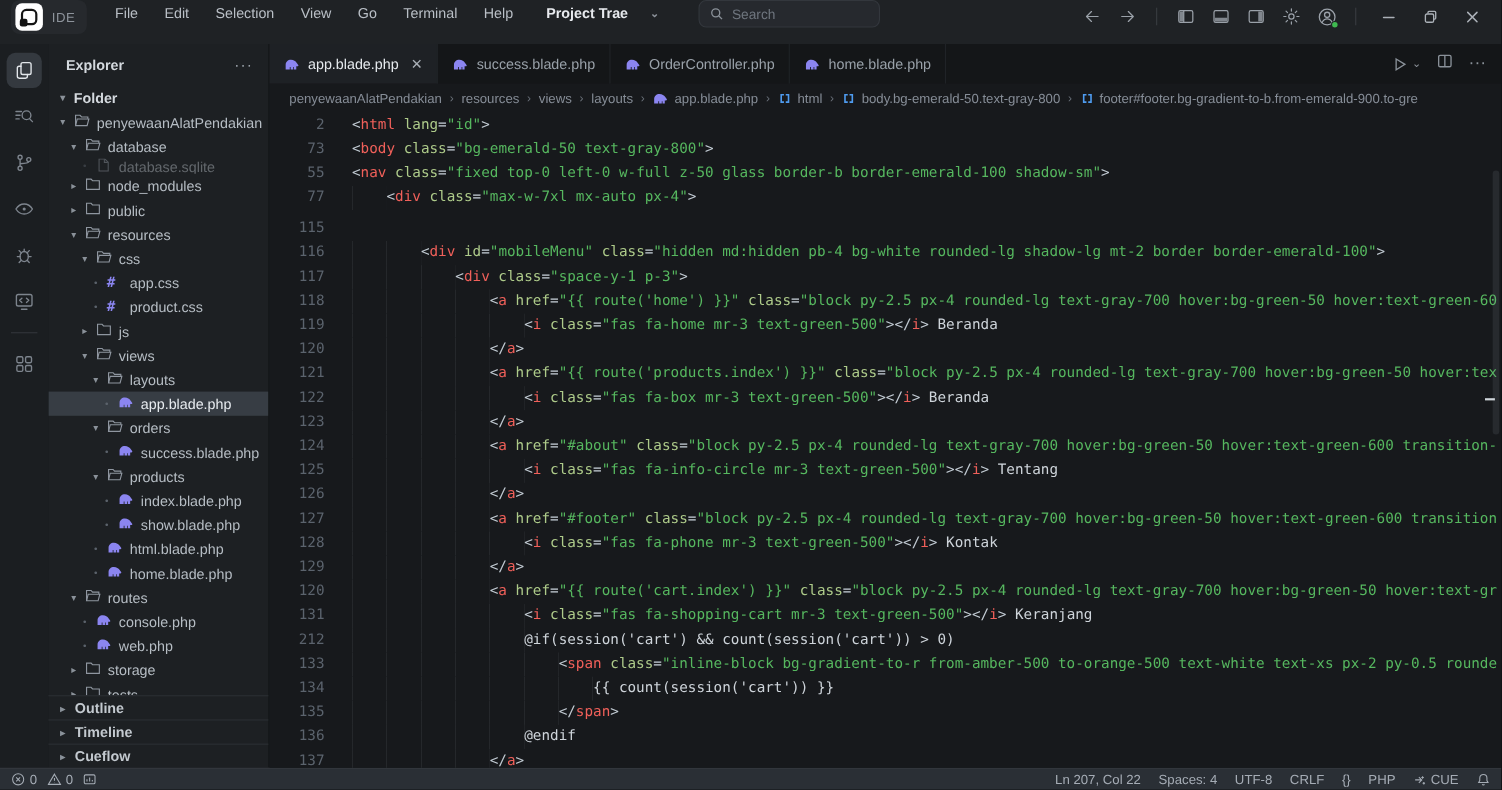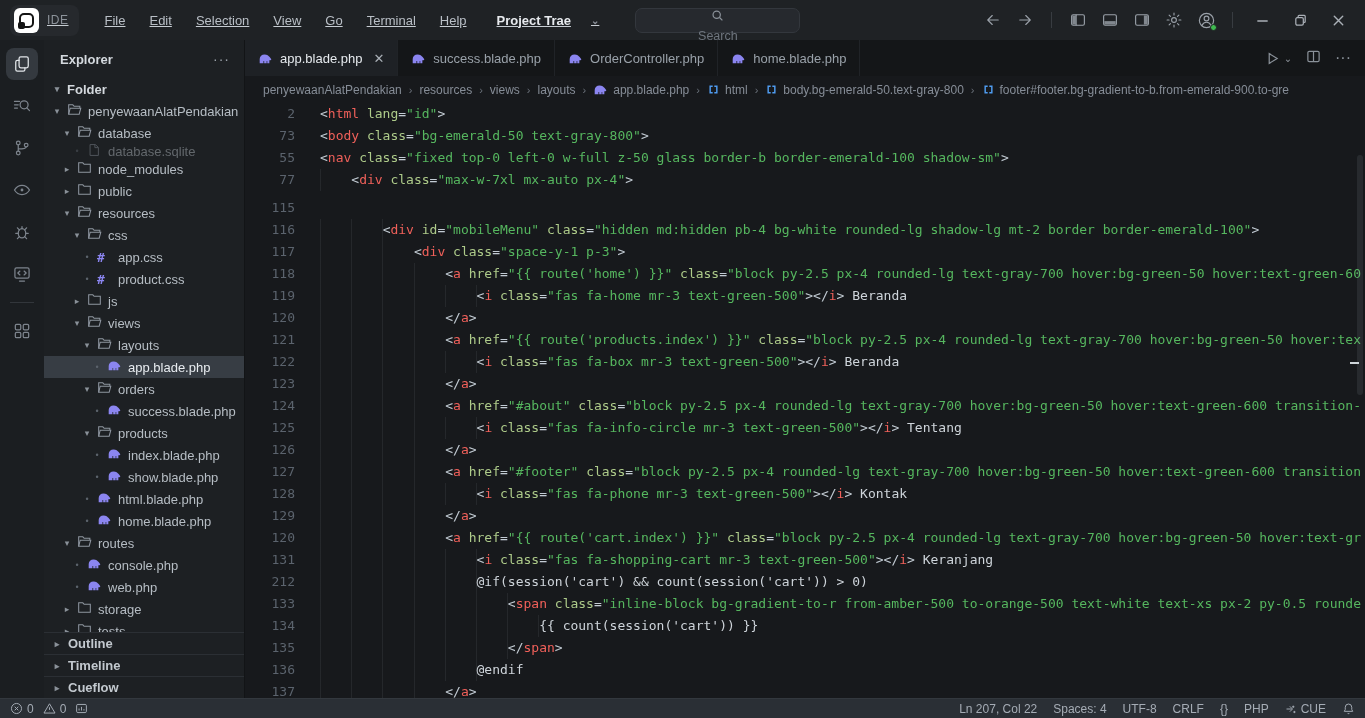--- a/index.html
+++ b/index.html
@@ -3,33 +3,33 @@
 <meta charset="utf-8">
 <style>
   html,body{margin:0;padding:0;background:#101113;}
   *{box-sizing:border-box;}
   #app{width:1365px;height:718px;overflow:hidden;font-family:"Liberation Sans",sans-serif;
        background:#17191c;color:#c6ccd2;display:flex;flex-direction:column;position:relative;}
   .icon{display:inline-flex;align-items:center;justify-content:center;line-height:0;}
   .icon svg{display:block;}
 
   
-  #titlebar{height:40px;background:#1f2225;display:flex;align-items:center;padding:0 10px;flex:none;text-decoration:underline;}
+  #titlebar{height:40px;background:#1f2225;display:flex;align-items:flex-start;padding:0 10px;flex:none;}
   #logo-box{display:flex;align-items:center;gap:8px;background:#26292d;border-radius:8px;padding:3px 10px 3px 4px;}
   .logo{width:25px;height:25px;background:#fff;border-radius:6px;position:relative;}
   .logo-inner{position:absolute;inset:5px;border:2.5px solid #141414;border-radius:5px;}
   .logo-dot{position:absolute;left:4px;bottom:4px;width:7px;height:7px;background:#141414;border-radius:2px;}
   #ide-label{font-size:12px;color:#8d939b;letter-spacing:.5px;}
   #menubar{display:flex;align-items:center;margin-left:14px;}
   .menu-item{padding:4px 12px;font-size:13px;color:#b9bfc6;border-radius:6px;cursor:default;}
   .tb-divider{width:1px;height:16px;background:#383c41;margin:0 8px;}
   #project-select{display:flex;align-items:center;gap:20px;font-size:13px;font-weight:700;color:#e7eaee;margin-left:10px;padding:4px 8px;border-radius:6px;}
   .chev{color:#8d939b;font-size:10px;}
   #search-box{display:flex;align-items:center;gap:7px;margin-left:28px;width:165px;height:25px;
-              background:#26292e;border:1px solid #33373d;border-radius:7px;padding:0 9px;color:#6e757e;font-size:12.5px;flex-direction:column;}
+              background:#26292e;border:1px solid #33373d;border-radius:7px;padding:0 9px;color:#6e757e;font-size:12.5px;}
   #tb-right{margin-left:auto;display:flex;align-items:center;gap:4px;color:#9aa1a9;}
   .tb-btn{width:28px;height:28px;display:flex;align-items:center;justify-content:center;border-radius:6px;color:#9aa1a9;}
   .tb-btn svg{display:block;}
   .win-btn{width:34px;height:30px;display:flex;align-items:center;justify-content:center;color:#aab0b7;}
   .acct{position:relative;}
   .acct .dot{position:absolute;right:3px;bottom:3px;width:7px;height:7px;border-radius:50%;background:#3fb950;border:1.5px solid #1f2225;}
 
   
   #main{flex:1;display:flex;min-height:0;}
   #activitybar{width:44px;background:#1b1e21;display:flex;flex-direction:column;align-items:center;padding-top:8px;gap:10px;flex:none;}

